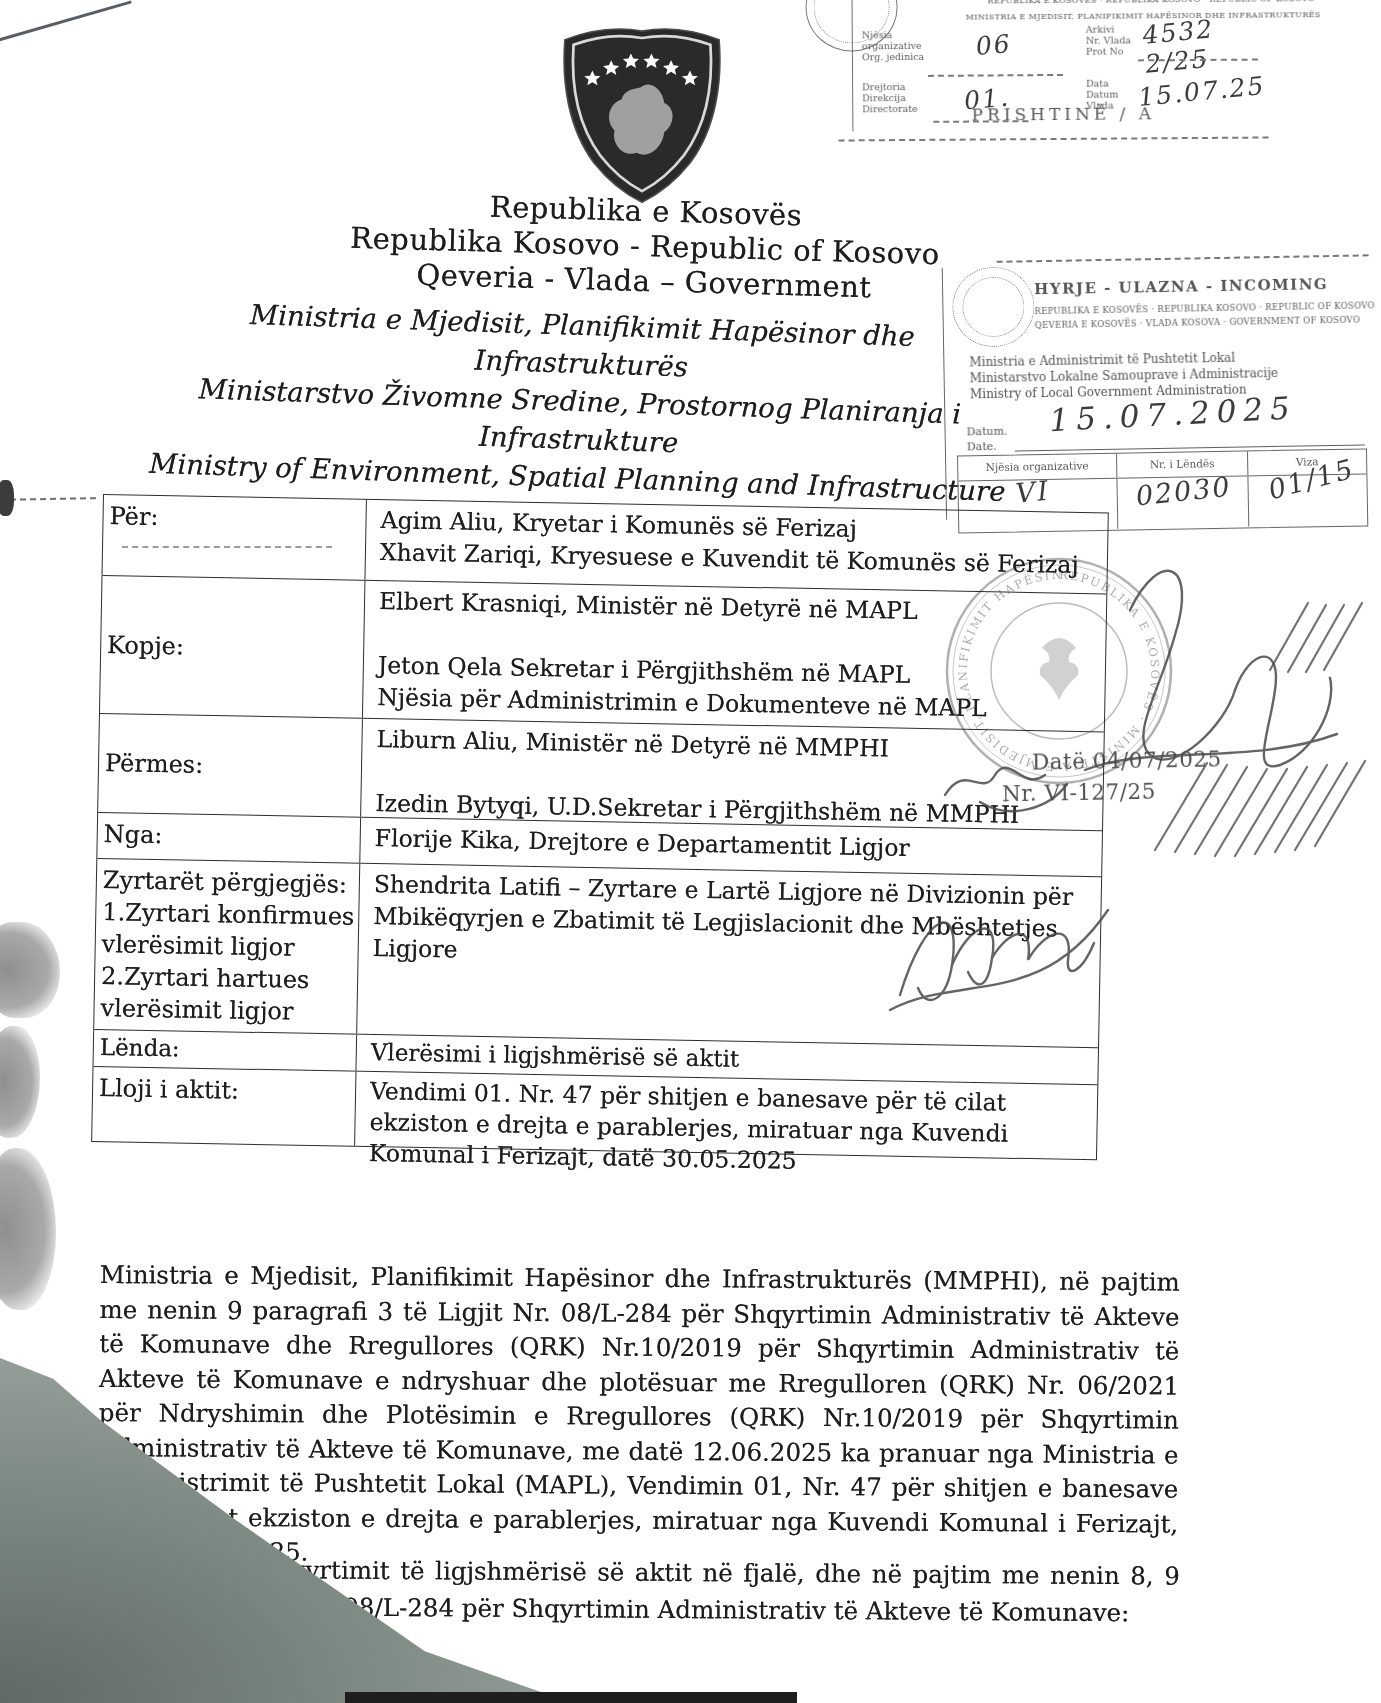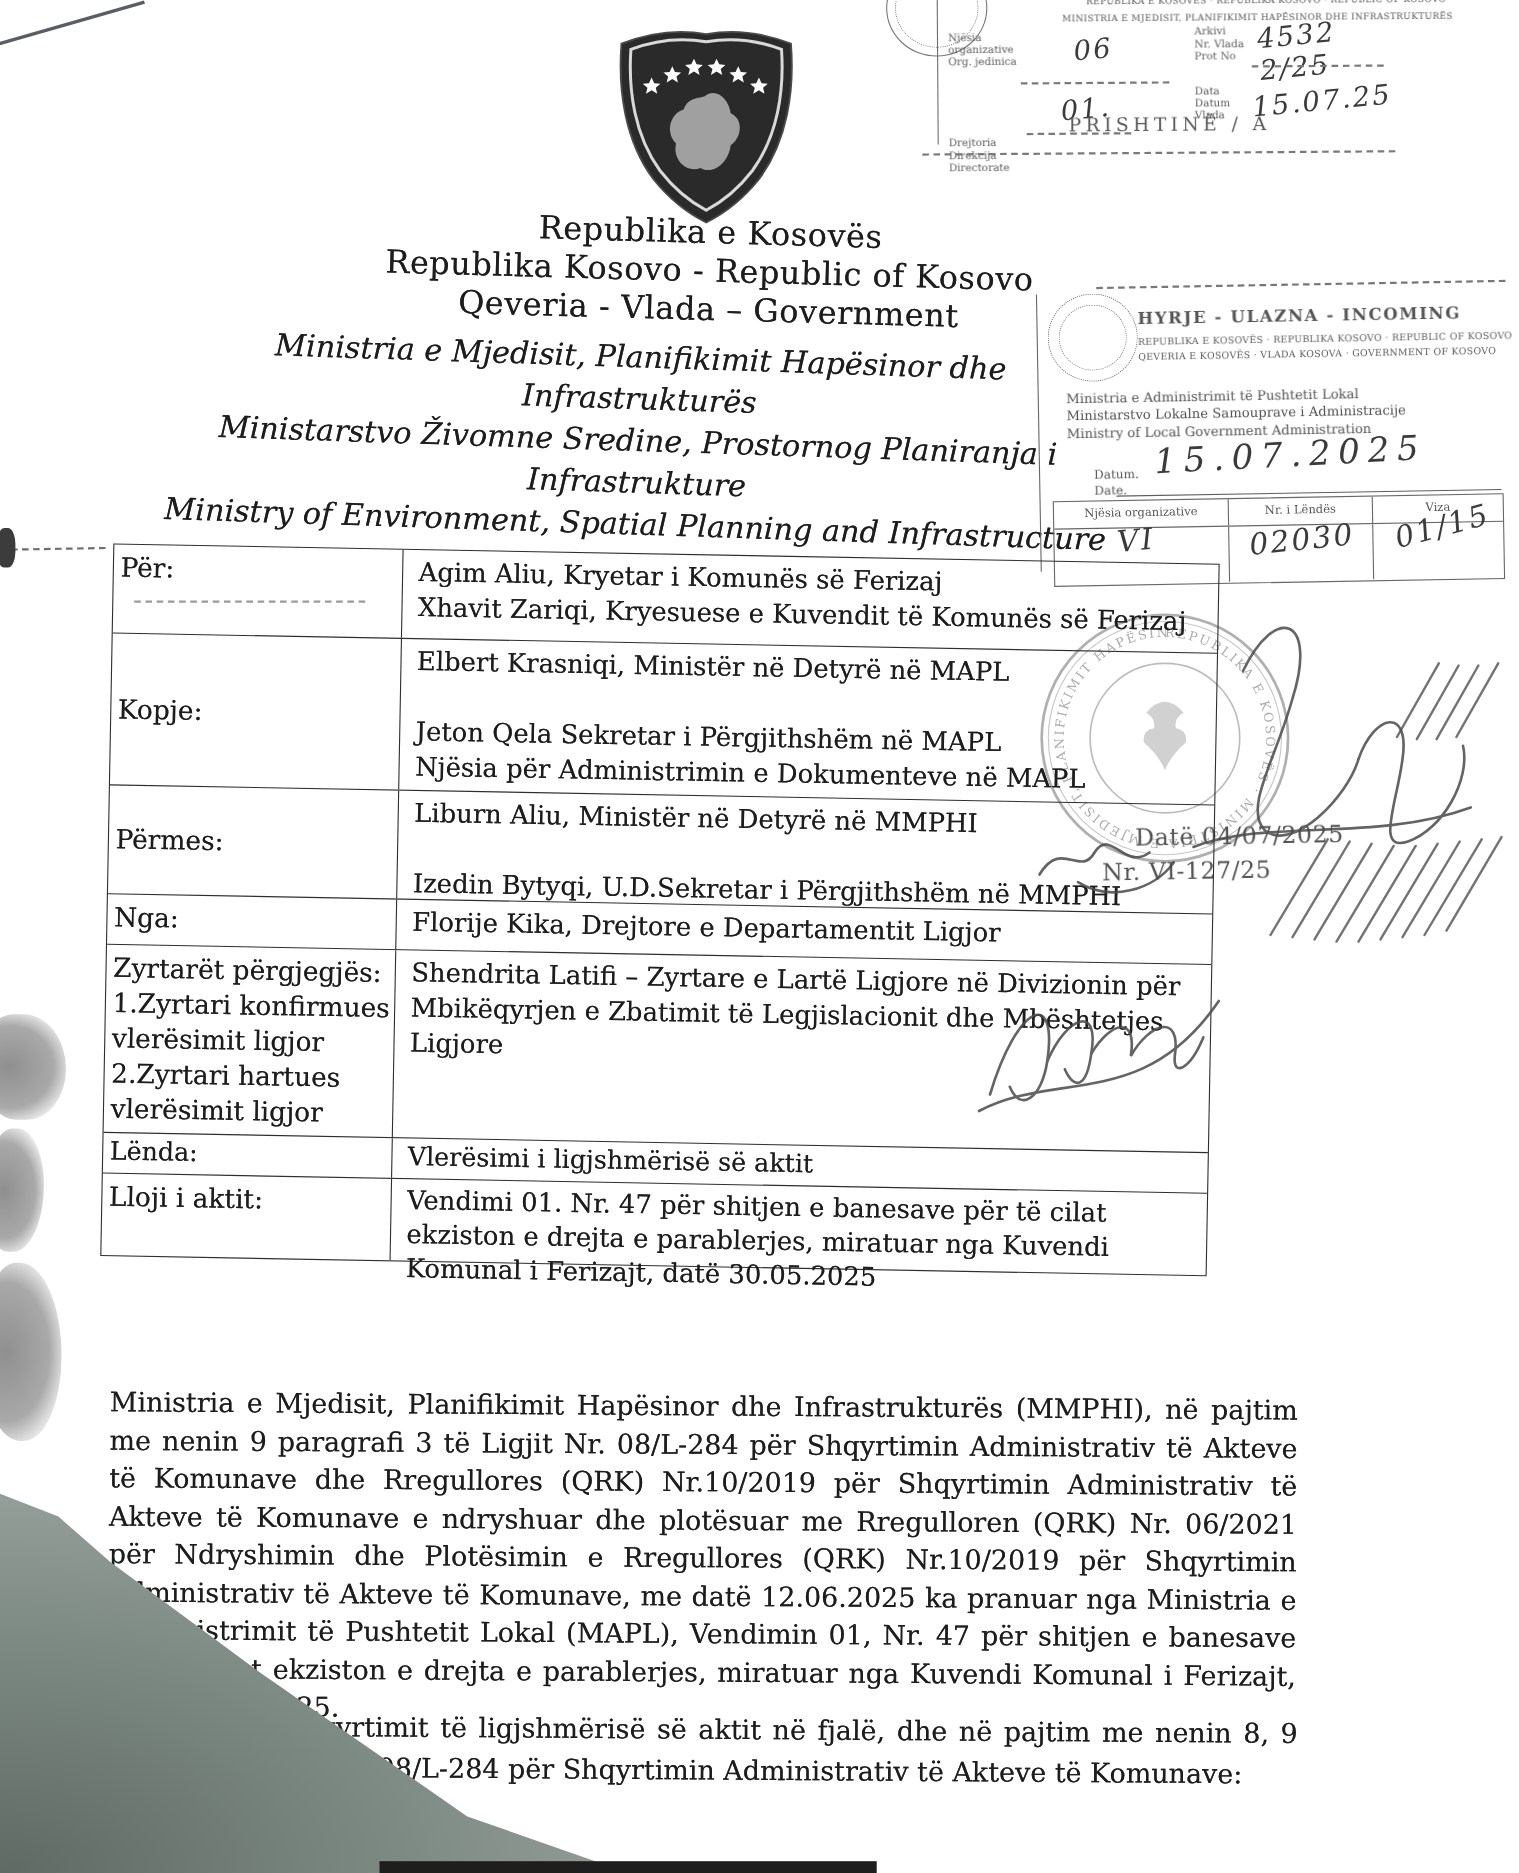--- a/index.html
+++ b/index.html
@@ -37,21 +37,21 @@
 
   
   .istamp{left:944px;top:256px;width:434px;height:280px;color:#4c4c4c;transform:rotate(-1deg);}
   .is-vline{left:0;top:8px;height:252px;border-left:1.4px solid #666;}
   .is-topline{left:55px;top:2px;width:372px;border-top:2px dashed #777;}
   .is-emblem{left:10px;top:8px;width:80px;height:78px;border:1.5px dotted #777;border-radius:50%;}
   .is-emblem:after{content:"";position:absolute;inset:9px;border:1.5px dotted #8a8a8a;border-radius:50%;}
   .is-title{left:92px;top:22px;font-size:15px;letter-spacing:1.5px;font-weight:bold;color:#555;}
   .is-sub{left:92px;width:330px;font-size:8.5px;letter-spacing:.3px;white-space:nowrap;color:#5a5a5a;}
   .is-min{left:26px;width:400px;font-size:12px;line-height:15.5px;color:#525252;}
-  .is-datelab{font-size:11px;line-height:13px;color:#555;margin-left:28px;}
+  .is-datelab{font-size:11px;line-height:13px;color:#555;}
   .is-date{font-size:31px;letter-spacing:7px;transform:rotate(-2deg);}
   .is-dateline{border-top:1.6px solid #5e5e5e;}
   .is-table{left:12px;top:196px;width:408px;height:76px;border:1.5px solid #666;}
   .is-th{font-size:10.5px;text-align:center;color:#555;padding-top:5px;}
   .is-cell{border-right:1.4px solid #666;}
   .is-hrow{border-bottom:1.4px solid #666;height:24px;display:flex;}
   .is-hand{font-size:27px;letter-spacing:2px;}
 
   
   .legalnote{color:#525252;font-size:21.5px;transform:rotate(-1deg);letter-spacing:.5px;}
@@ -134,21 +134,21 @@
     <div class="abs ps-vline"></div>
     <div class="abs ps-tiny blur2" style="left:150px;top:8px;">REPUBLIKA E KOSOVËS · REPUBLIKA KOSOVO · REPUBLIC OF KOSOVO</div>
     <div class="abs ps-tiny blur2" style="left:128px;top:24px;">MINISTRIA E MJEDISIT, PLANIFIKIMIT HAPËSINOR DHE INFRASTRUKTURËS</div>
 
     <div class="abs ps-lab blur" style="left:24px;top:40px;">Njësia
 organizative
 Org. jedinica</div>
     <div class="abs hand ps-hand" style="left:138px;top:42px;">06</div>
     <div class="abs dashes" style="left:90px;top:86px;width:135px;"></div>
 
-    <div class="abs ps-lab blur" style="left:24px;top:92px;margin-top:44px;">Drejtoria
+    <div class="abs ps-lab blur" style="left:24px;top:92px;">Drejtoria
 Direkcija
 Directorate</div>
     <div class="abs hand ps-hand" style="left:126px;top:96px;">01.</div>
     <div class="abs dashes" style="left:95px;top:132px;width:95px;"></div>
 
     <div class="abs ps-lab blur" style="left:248px;top:36px;">Arkivi
 Nr. Vlada
 Prot No</div>
     <div class="abs hand ps-hand" style="left:306px;top:28px;">4532 2/25</div>
     <div class="abs dashes" style="left:300px;top:72px;width:120px;"></div>

